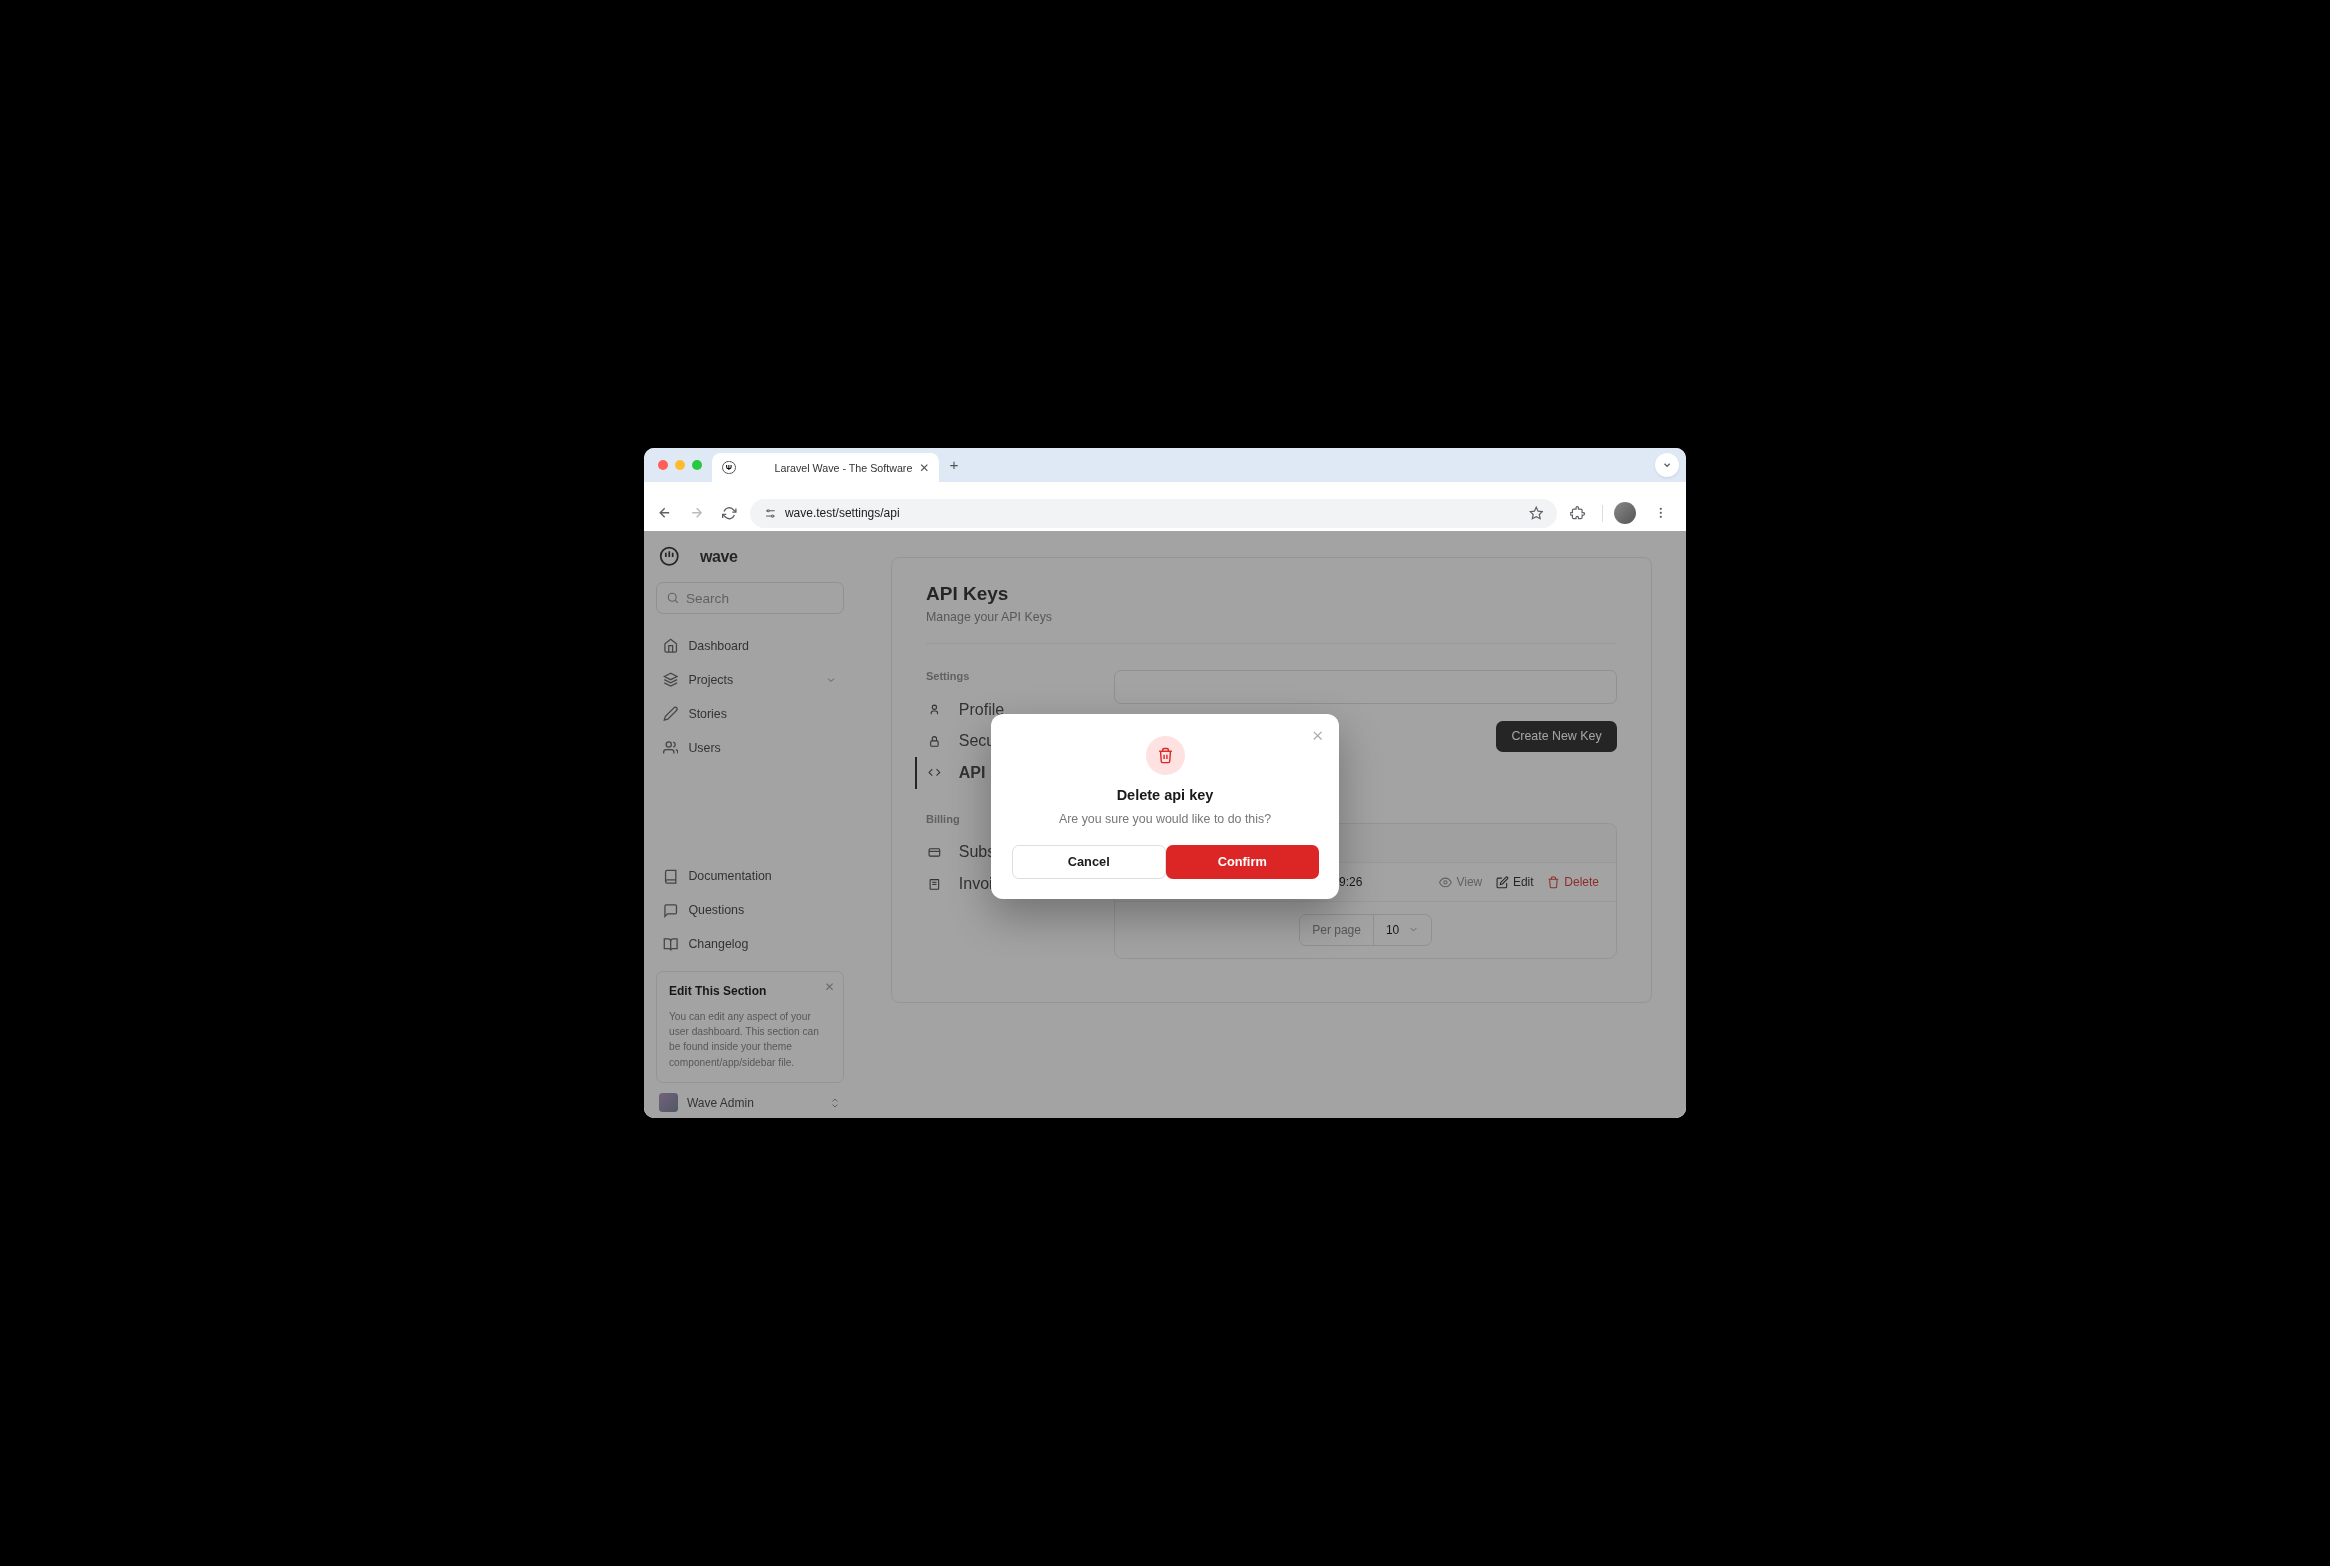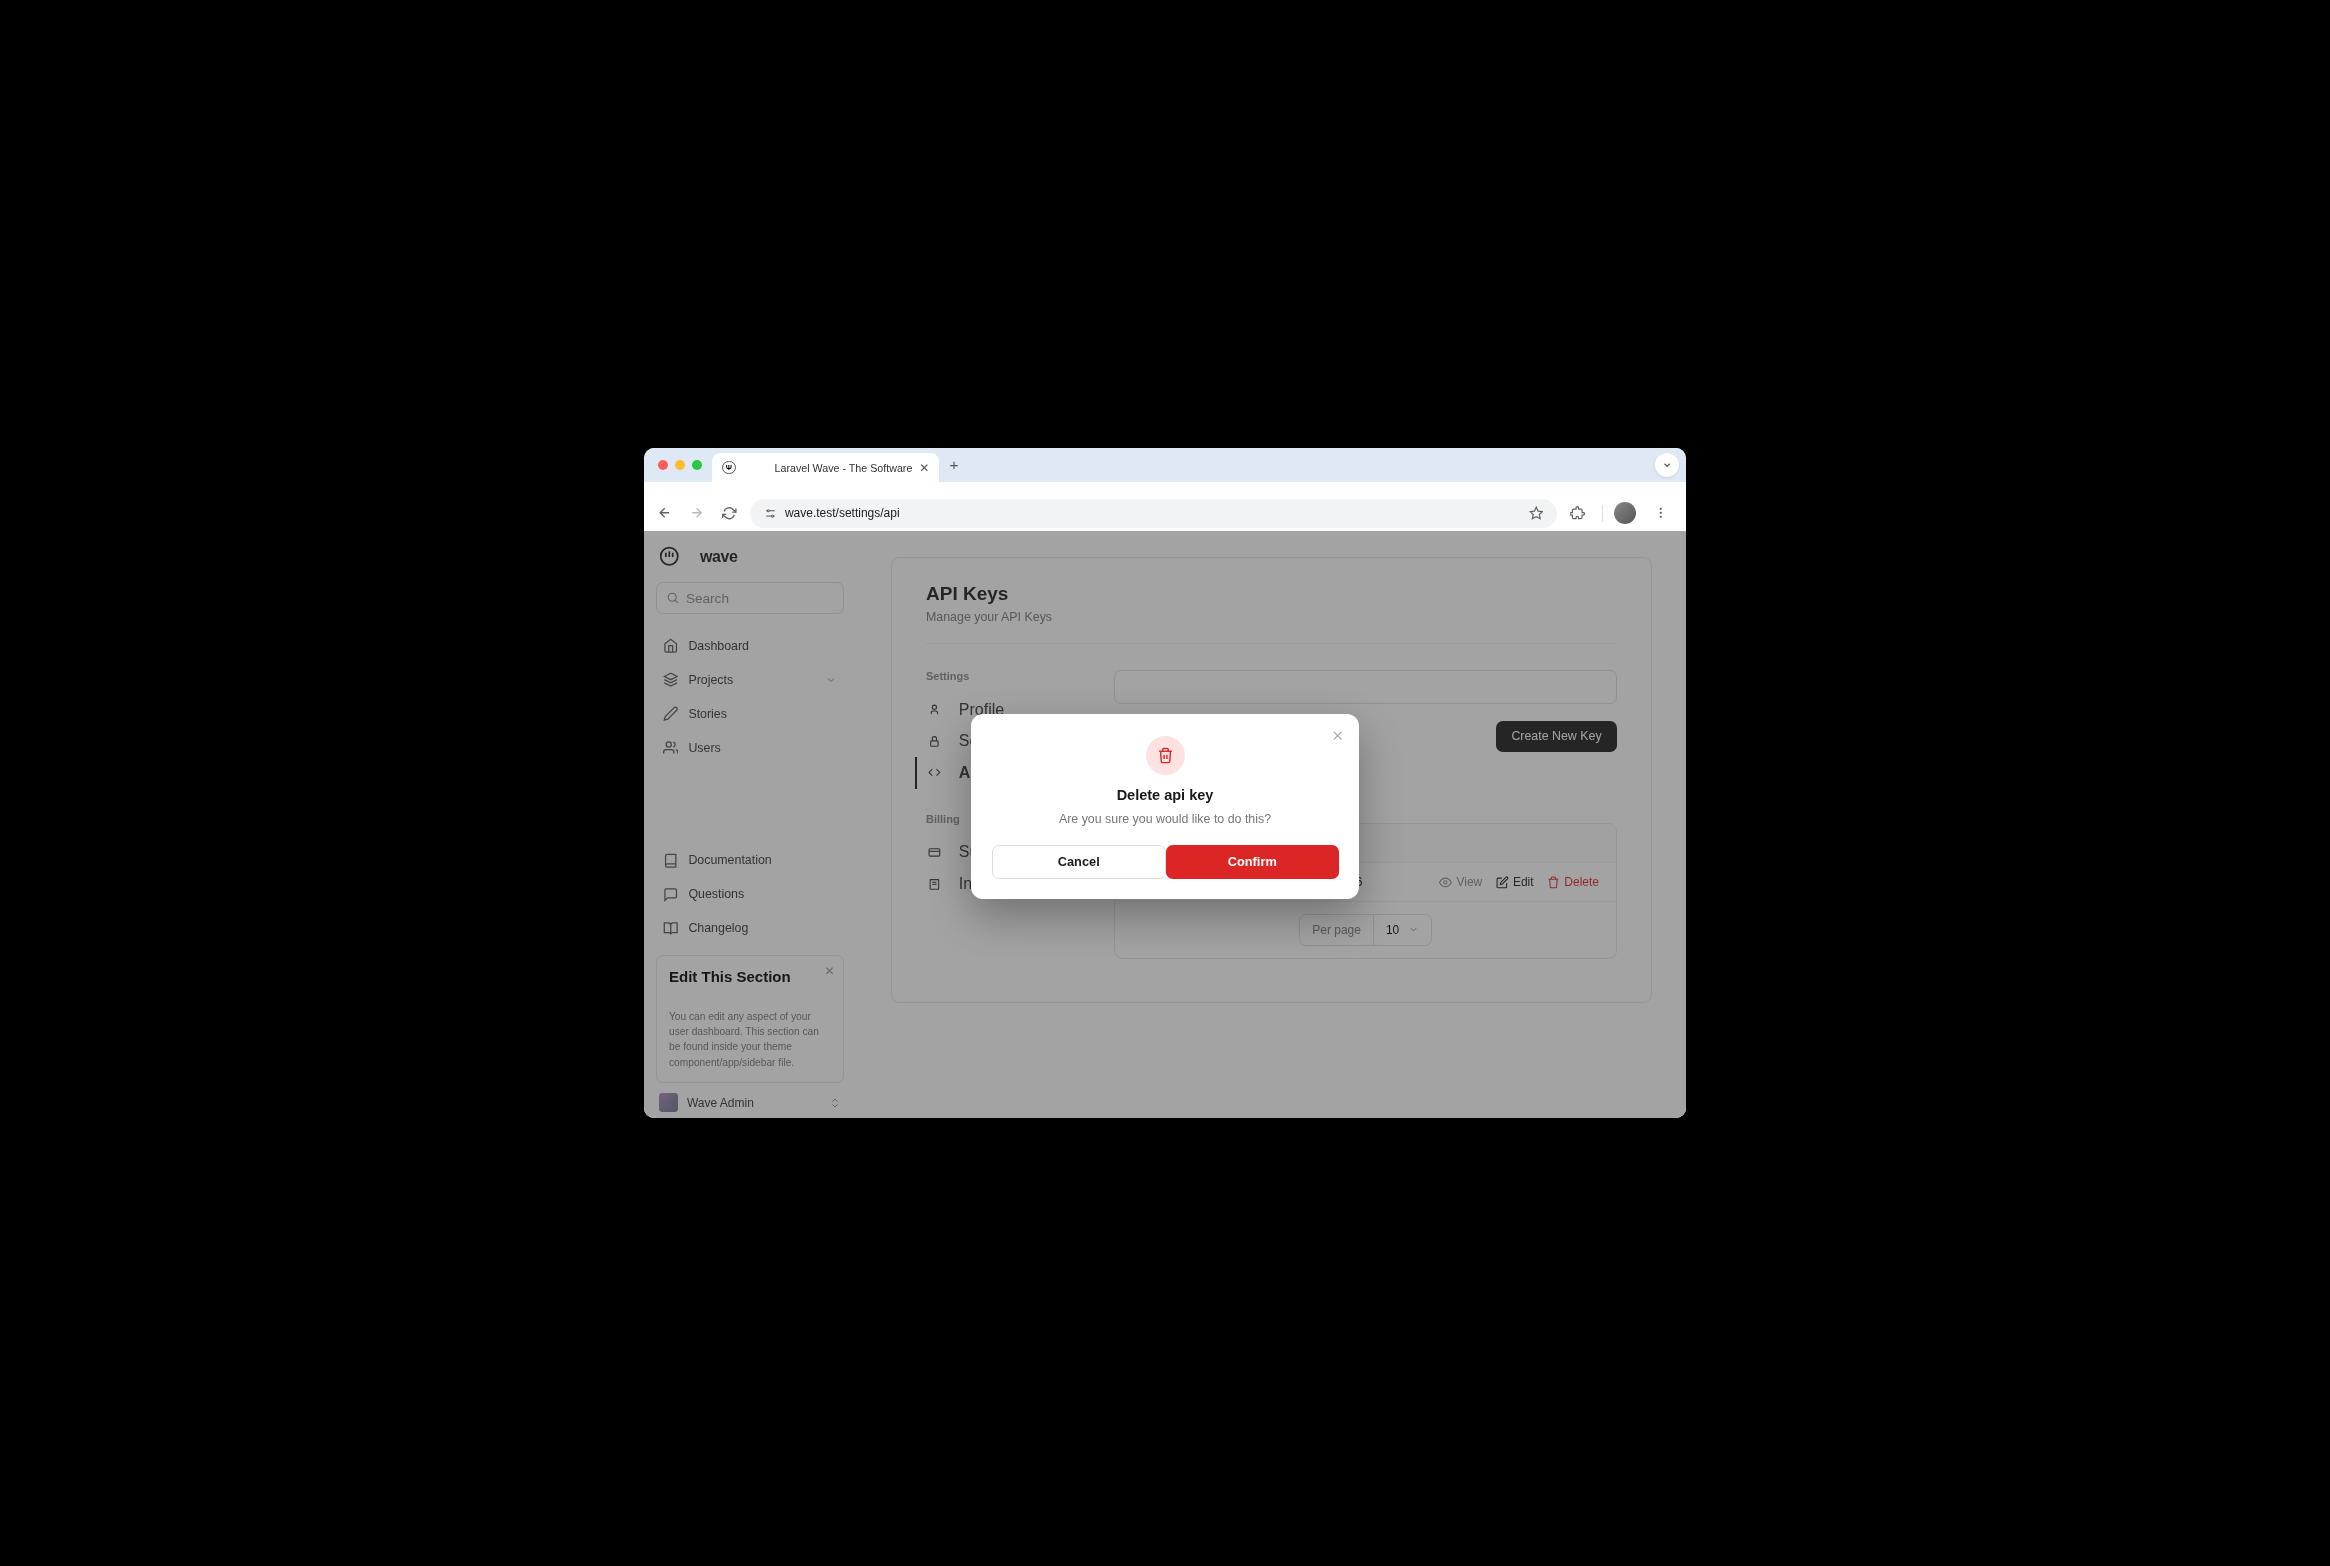--- a/index.html
+++ b/index.html
@@ -34,21 +34,21 @@
 .brand { display: flex; align-items: center; gap: 20px; padding: 0 3.4px 15.4px; }
 .brand-logo { width: 20.5px; height: 20.5px; }
 .brand-text { font-size: 16px; font-weight: 600; color: #1a1a1a; letter-spacing: -0.4px; }
 .search-box { border: 0.9px solid #ddd; border-radius: 6.8px; height: 32px; display: flex; align-items: center; padding: 0 8.5px; gap: 6.8px; color: #888; margin-bottom: 15.4px; }
 .nav { display: flex; flex-direction: column; gap: 1.7px; }
 .nav-item { display: flex; align-items: center; gap: 10.2px; padding: 8.5px 6.8px; border-radius: 6.8px; color: #333; font-size: 12.4px; cursor: pointer; }
 .nav-icon { width: 15.4px; height: 15.4px; color: #555; flex-shrink: 0; }
 .nav-chev { margin-left: auto; color: #888; }
 .nav-sep { flex: 1; min-height: 34px; }
 .help-card { border: 0.9px solid #e5e5e5; border-radius: 6.8px; padding: 12px; margin-top: 10.2px; position: relative; }
-.help-title { font-size: 15px; font-weight: 600; margin-bottom: 24px; }
+.help-title { font-size: 12px; font-weight: 600; margin-bottom: 11px; }
 .help-body { font-size: 10.2px; color: #777; line-height: 1.5; }
 .help-close { position: absolute; top: 8.5px; right: 8.5px; color: #999; cursor: pointer; font-size: 12px; }
 .user-row { display: flex; align-items: center; gap: 8.5px; padding: 10.2px 3.4px 3.4px; cursor: pointer; }
 .user-avatar { width: 19px; height: 19px; border-radius: 3.4px; background: linear-gradient(135deg, #a8b, #678); flex-shrink: 0; }
 .user-name { font-size: 12px; color: #333; flex: 1; }
 
 .main { flex: 1; padding: 25.6px 34px; overflow-y: auto; }
 .card { background: #fff; border: 0.9px solid #e5e5e5; border-radius: 8.5px; padding: 25.6px 34px 43px; }
 .page-title { font-size: 19px; font-weight: 700; color: #1a1a1a; }
 .page-sub { font-size: 12.4px; color: #777; margin-top: 5.1px; }
@@ -75,21 +75,21 @@
 .action { display: flex; align-items: center; gap: 4.3px; cursor: pointer; font-size: 12px; }
 .action.view { color: #888; }
 .action.edit { color: #1a1a1a; font-weight: 500; }
 .action.delete { color: #dc2626; font-weight: 500; }
 .tfoot { display: flex; justify-content: center; padding: 12px; gap: 0; }
 .pager { display: flex; border: 0.9px solid #ddd; border-radius: 6.8px; overflow: hidden; }
 .pager-label { padding: 7.7px 12px; color: #777; font-size: 12px; border-right: 0.9px solid #ddd; }
 .pager-select { padding: 7.7px 12px; font-size: 12px; display: flex; align-items: center; gap: 8.5px; cursor: pointer; }
 
 .scrim { position: absolute; inset: 0; background: rgba(50,50,50,0.45); display: flex; align-items: flex-start; justify-content: center; padding-top: 183px; }
-.modal { background: #fff; border-radius: 12px; width: 388px; padding: 22px 20.5px 20.5px; position: relative; box-shadow: 0 17px 43px rgba(0,0,0,0.3); }
+.modal { background: #fff; border-radius: 12px; width: 348px; padding: 22px 20.5px 20.5px; position: relative; box-shadow: 0 17px 43px rgba(0,0,0,0.3); }
 .modal-close { position: absolute; top: 13.6px; right: 13.6px; color: #aaa; cursor: pointer; }
 .modal-icon-wrap { width: 39px; height: 39px; border-radius: 50%; background: #fee2e2; display: flex; align-items: center; justify-content: center; margin: 0 auto 12px; color: #dc2626; }
 .modal-title { font-size: 14.5px; font-weight: 700; text-align: center; color: #1a1a1a; }
 .modal-body { font-size: 12.4px; text-align: center; color: #777; margin: 8.5px 0 19px; }
 .modal-btns { display: flex; gap: 0; }
 .mbtn { flex: 1; padding: 8.5px; border-radius: 6.8px; font-size: 12.8px; font-weight: 600; cursor: pointer; border: 0; }
 .mbtn.cancel { background: #fff; border: 0.9px solid #ddd; color: #1a1a1a; }
 .mbtn.confirm { background: #dc2626; color: #fff; }
 
 svg { display: block; }

